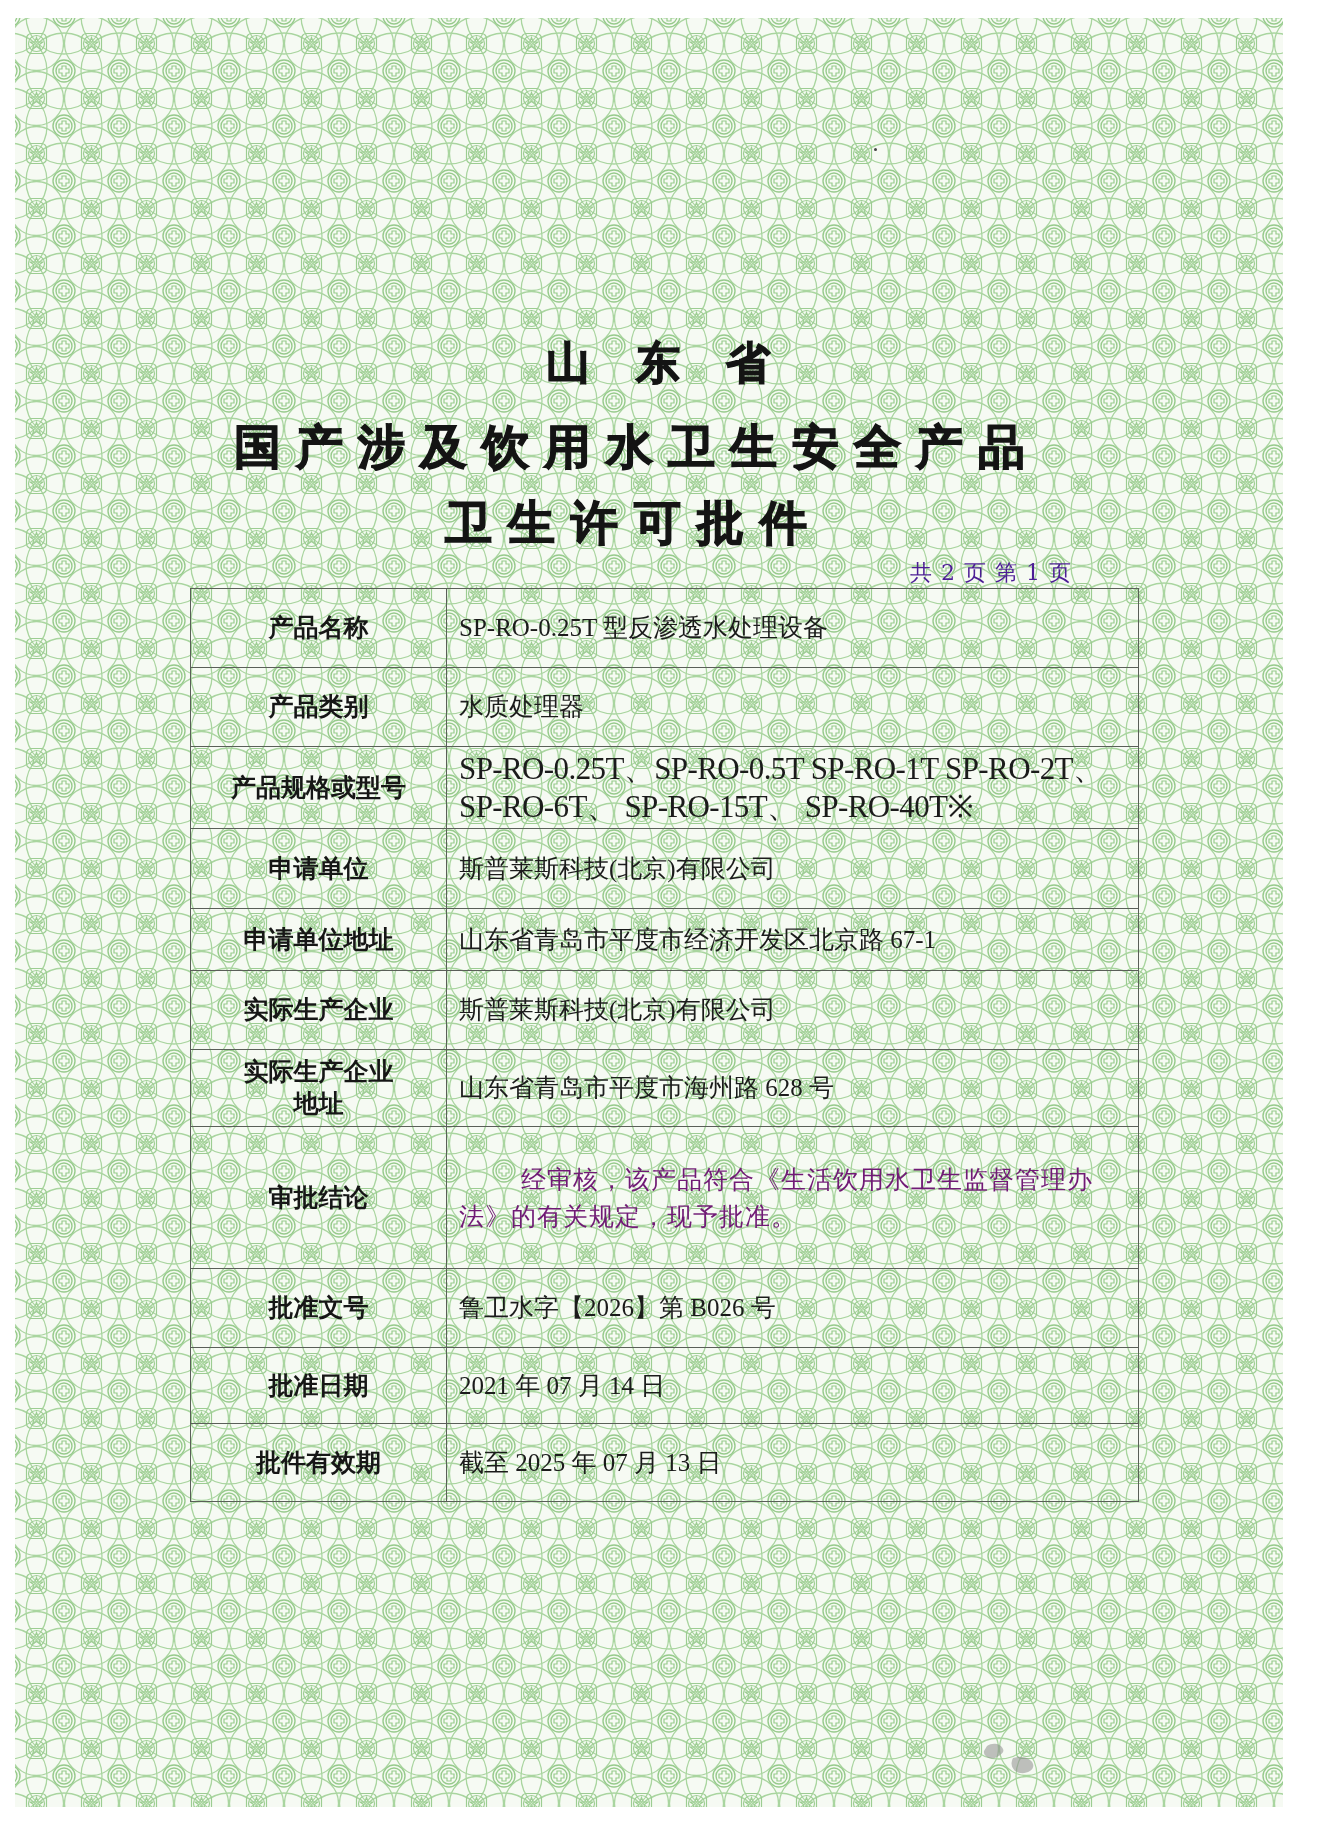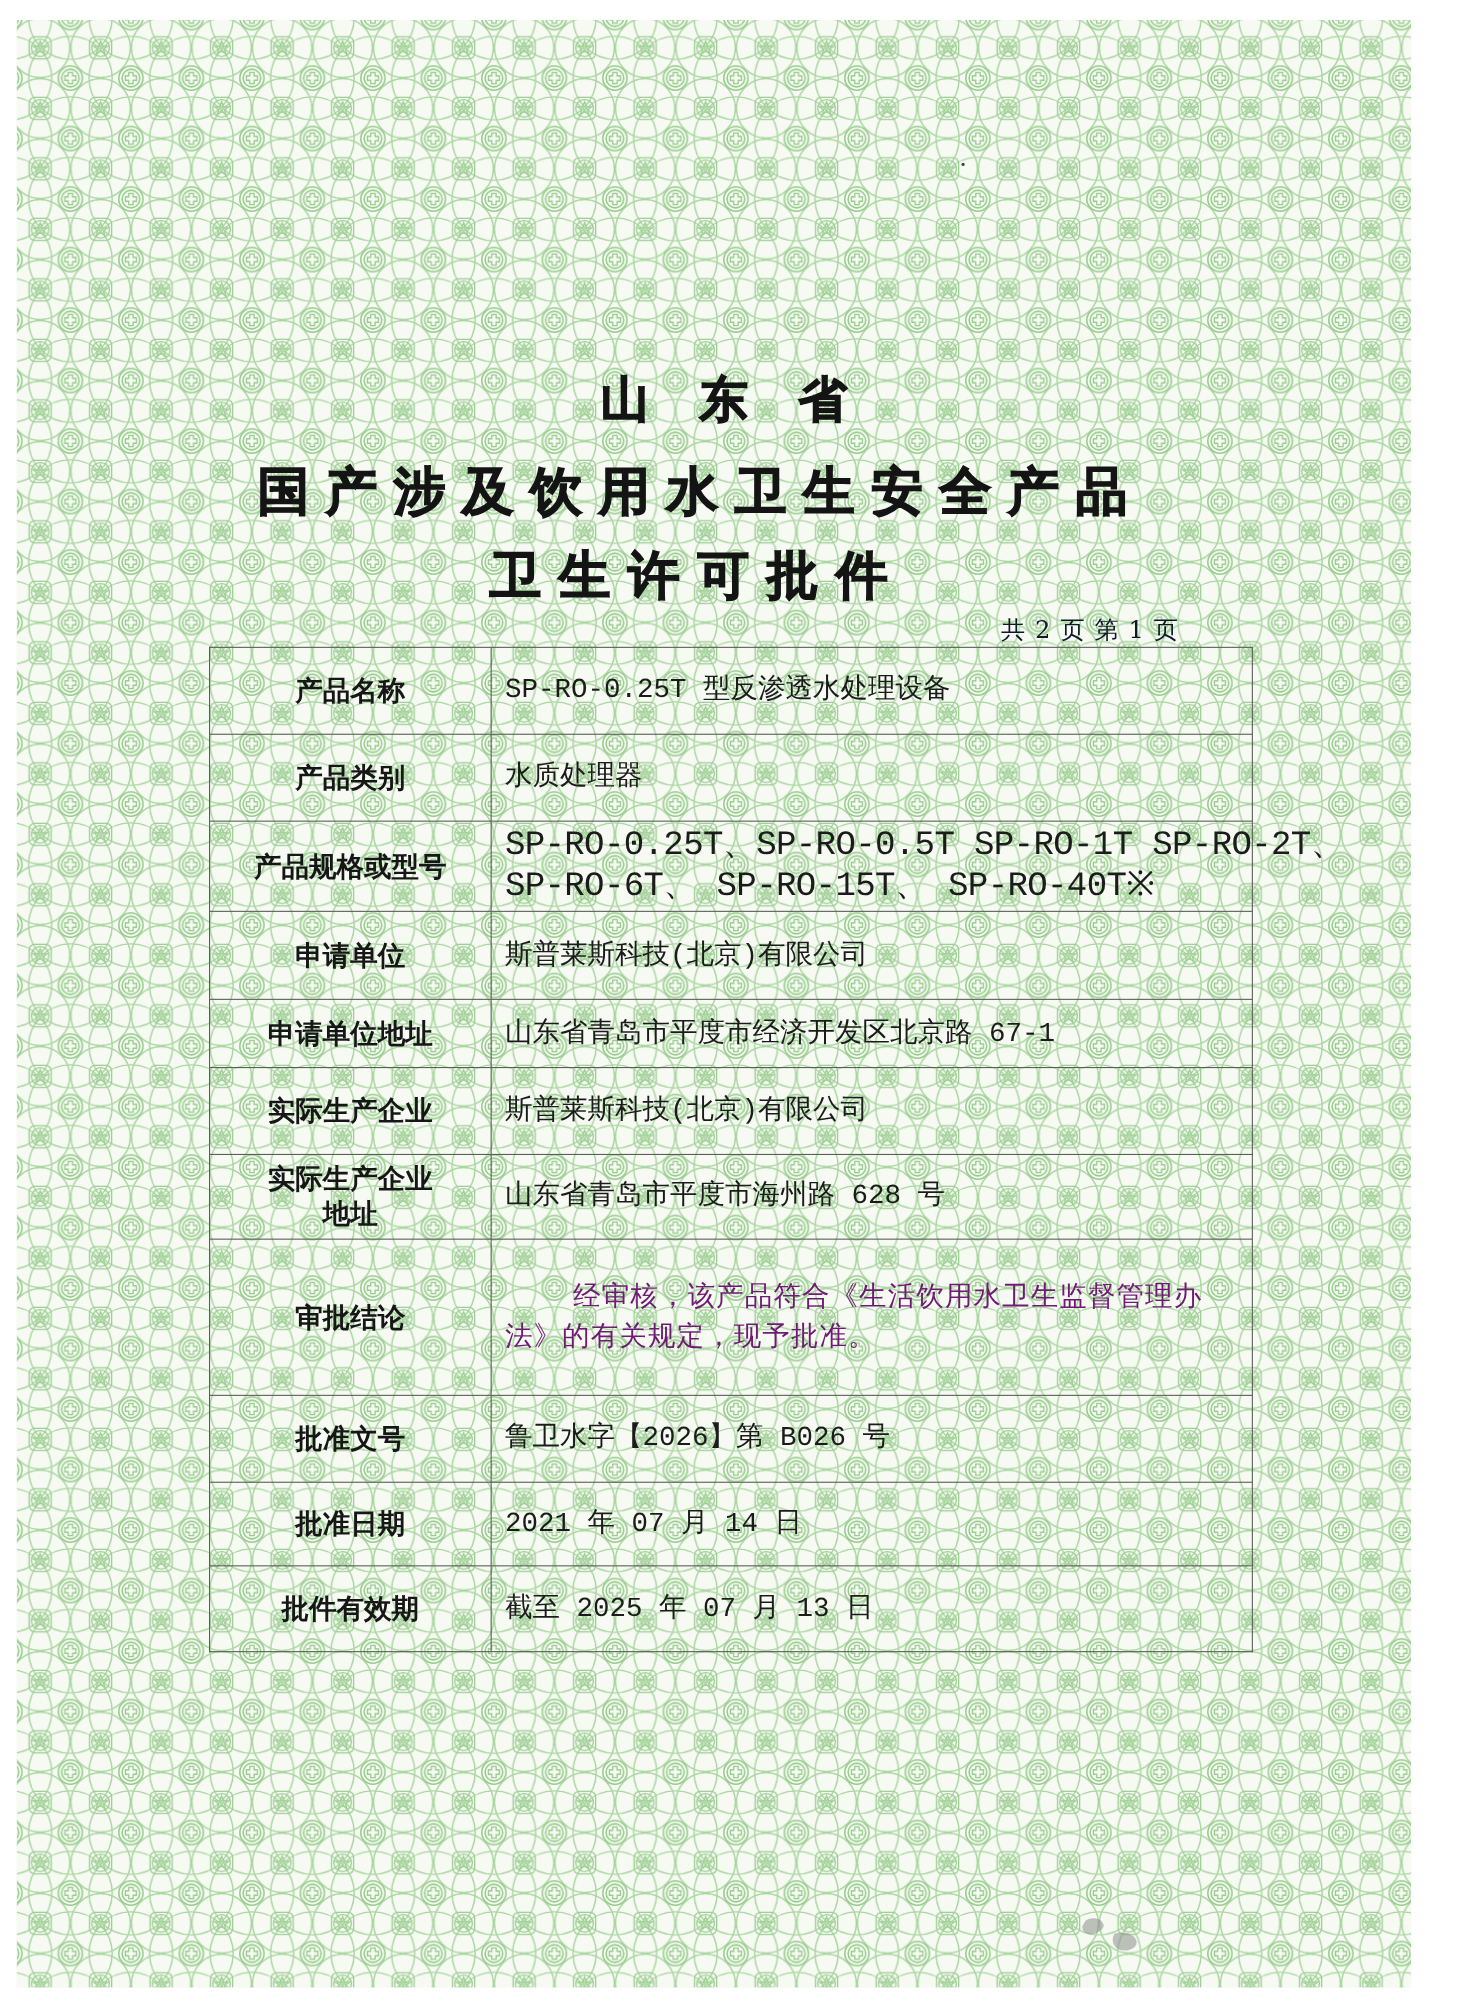--- a/index.html
+++ b/index.html
@@ -72,21 +72,21 @@
     font-size: 47px;
     letter-spacing: 16px;
     margin-left: -30px;
   }
   .page-counter {
     position: absolute;
     left: 910px;
     top: 558px;
     font-family: "DejaVu Serif", serif;
     font-size: 22px;
-    color: #0f172a;
+    color: #4c1d95;
     white-space: nowrap;
     word-spacing: 2px;
   }
 
   
   .table {
     position: absolute;
     left: 190px;
     top: 588px;
     width: 948px;
@@ -104,21 +104,21 @@
     text-align: center;
     font-family: "DejaVu Sans", sans-serif;
     font-weight: bold;
     font-size: 25px;
     color: #161616;
     line-height: 32px;
     letter-spacing: 0px;
   }
   .value {
     padding-left: 12px !important;
-    font-family: Liberation Mono, monospace;
+    font-family: Liberation Serif, serif;
     font-size: 25px;
     color: #1b1b1b;
     line-height: 32px;
     white-space: nowrap;
     margin-top: 44px;
   }
   .value .model-line {
     display: block;
     font-size: 31px;
     letter-spacing: -0.6px;

